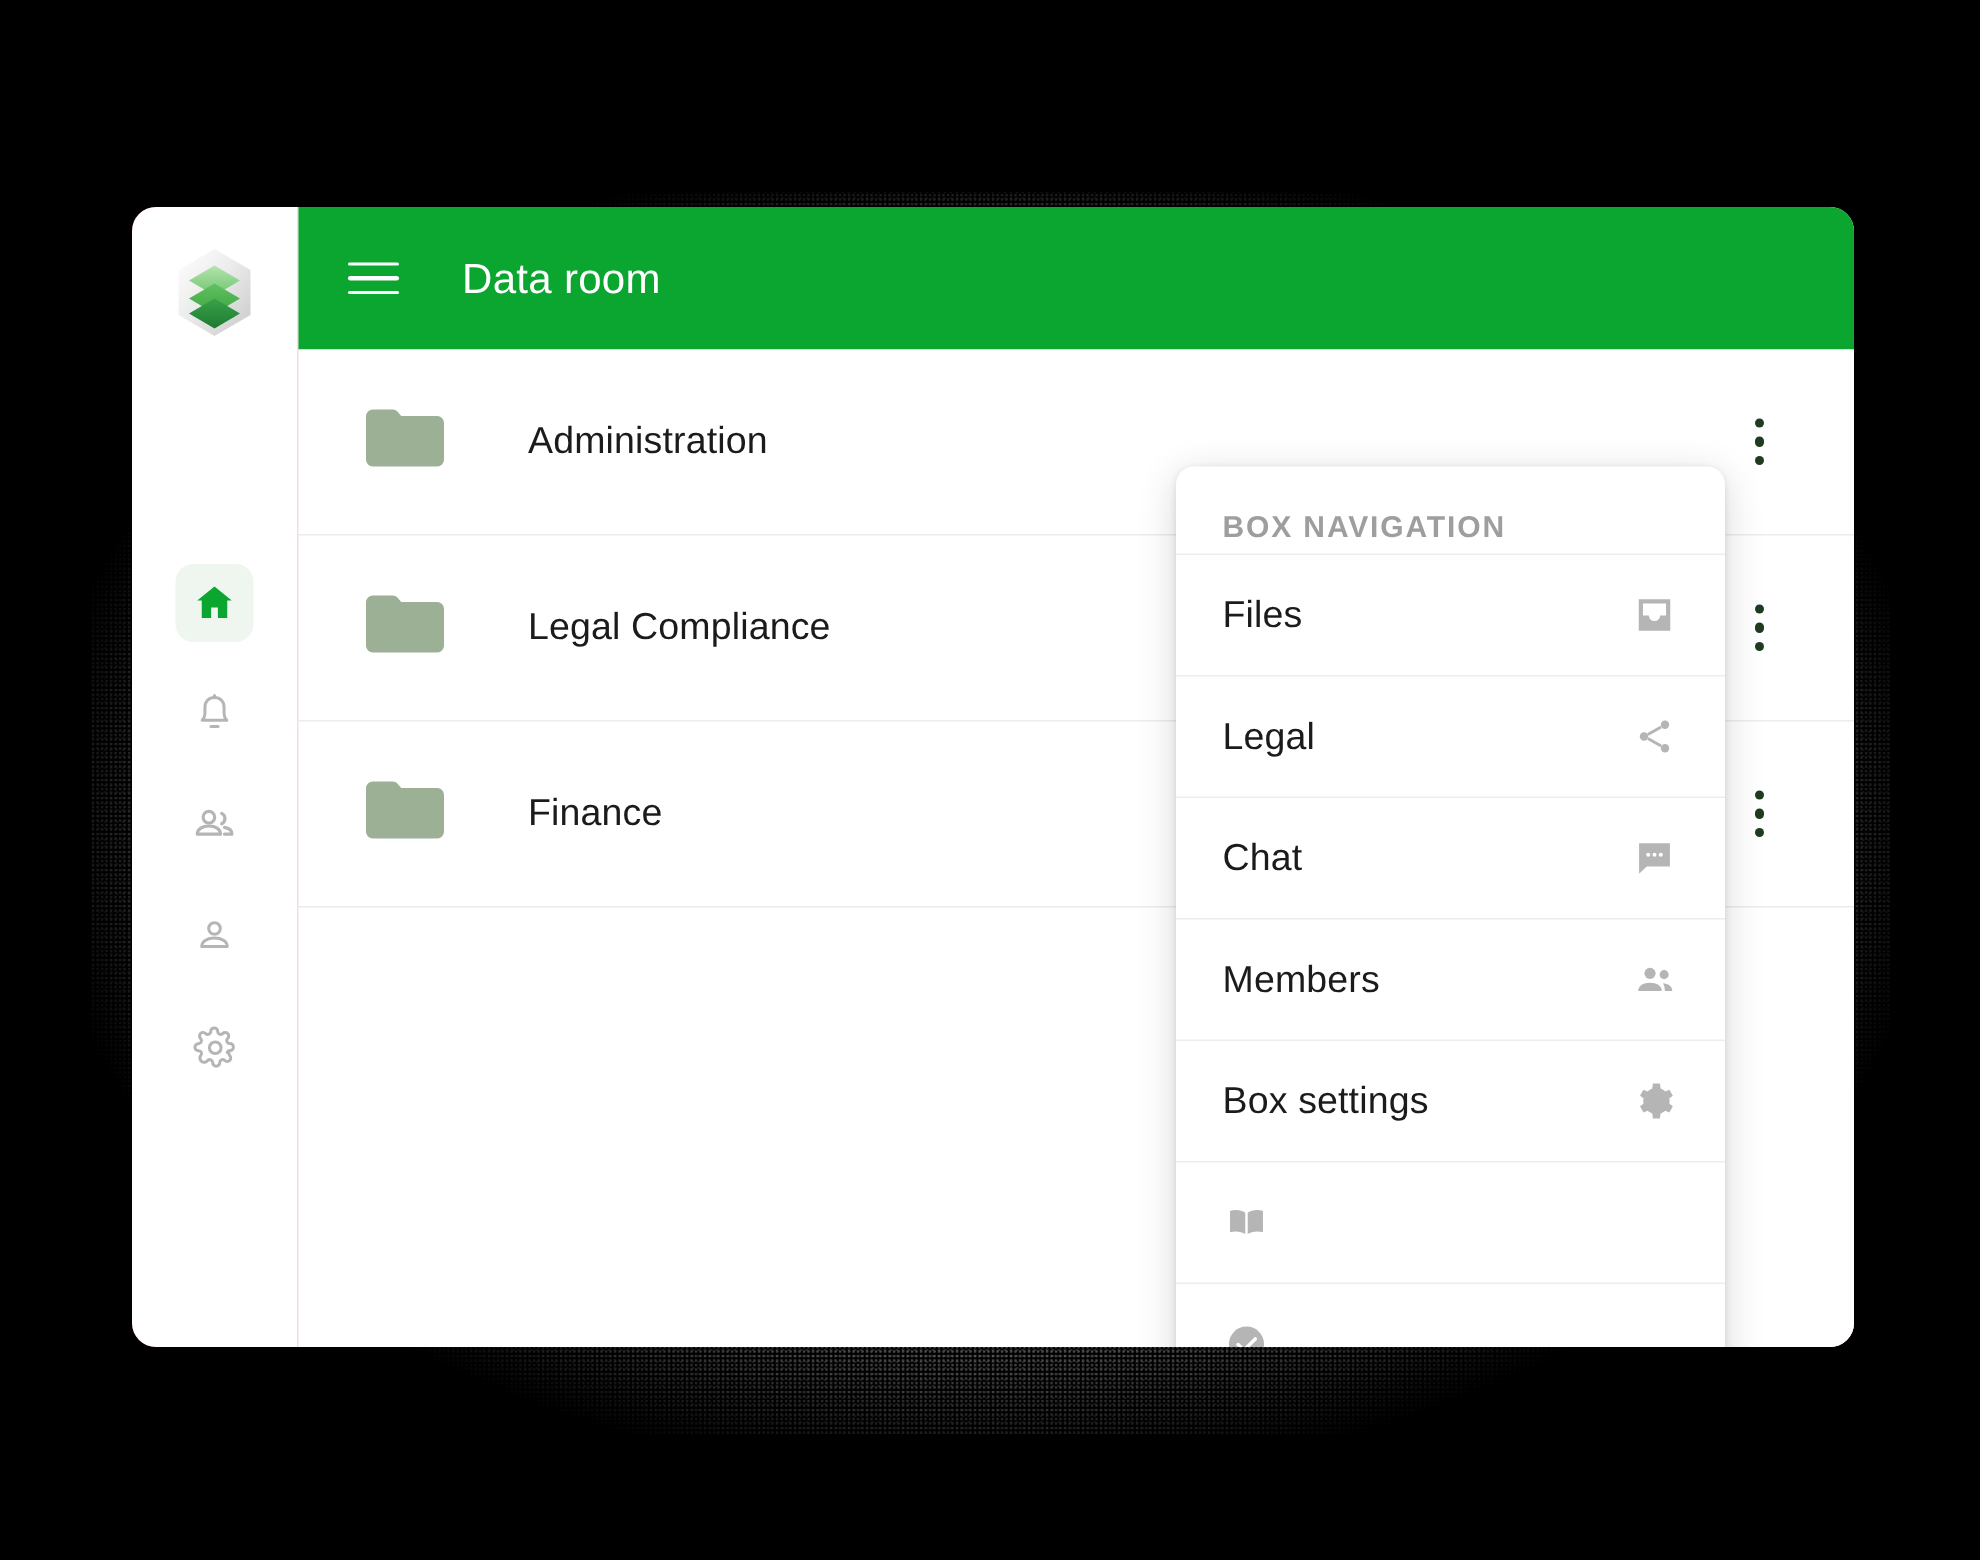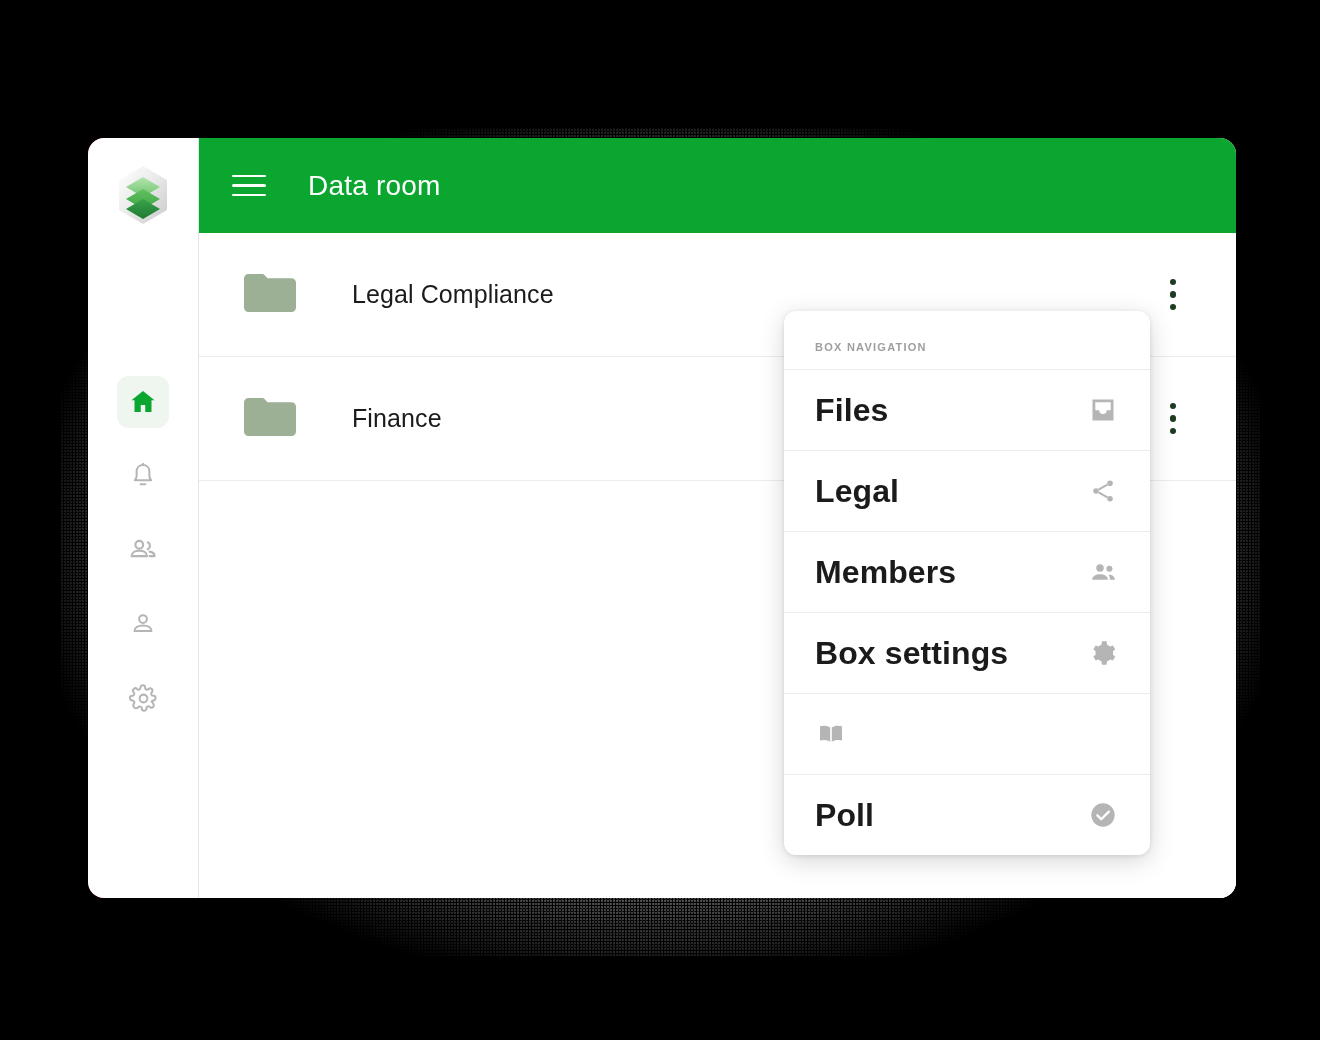--- a/index.html
+++ b/index.html
@@ -158,42 +158,41 @@
     left: 696px;
     top: 173px;
     width: 366px;
     background: #ffffff;
     border-radius: 12px;
     box-shadow: 0 6px 26px rgba(0,0,0,0.16), 0 1px 5px rgba(0,0,0,0.10);
     overflow: hidden;
     z-index: 40;
   }
   .box-nav-title {
-    font-size: 11px;
+    font-size: 20px;
     font-weight: 700;
     letter-spacing: 1.25px;
     color: #9e9e9e;
     padding: 30px 0 0 31px;
     height: 58px;
   }
   .nav-item {
     height: 81px;
     display: flex;
     align-items: center;
     padding: 0 31px;
     border-top: 1px solid #ededed;
     cursor: pointer;
   }
   .nav-item:first-of-type { border-top: none; }
   .nav-label {
     flex: 1;
-    font-size: 32px;
+    font-size: 25px;
     color: #1b1b1b;
     letter-spacing: 0.1px;
-    font-weight: bold;
   }
   .nav-icon { flex: 0 0 32px; height: 32px; display: flex; align-items: center; justify-content: center; }
   .nav-icon svg { display: block; }
 </style>
 </head>
 <body>
 
 <div id="root">
 
   <div class="window-shadow"></div>
@@ -288,20 +287,33 @@
         <div class="hamburger">
           <i></i>
             <i></i>
             <i></i>
         </div>
         <div class="topbar-title">Data room</div>
       </header>
 
       <div class="folder-list">
 
+        <div class="folder-row">
+          <span class="folder-icon">
+            <svg width="52" height="42" viewBox="0 0 52 42">
+              <path d="M0 6.5A4.5 4.5 0 0 1 4.5 2h13.3c1.2 0 2.3.5 3.1 1.4l2.6 2.9h24A4.5 4.5 0 0 1 52 10.8v24.7A4.5 4.5 0 0 1 47.5 40h-43A4.5 4.5 0 0 1 0 35.5z" fill="#9cb096"></path>
+            </svg>
+          </span>
+          <span class="folder-name">Administration</span>
+          <span class="row-menu">
+              <i></i>
+              <i></i>
+              <i></i>
+            </span>
+        </div>
 
         <div class="folder-row">
           <span class="folder-icon">
             <svg width="52" height="42" viewBox="0 0 52 42">
               <path d="M0 6.5A4.5 4.5 0 0 1 4.5 2h13.3c1.2 0 2.3.5 3.1 1.4l2.6 2.9h24A4.5 4.5 0 0 1 52 10.8v24.7A4.5 4.5 0 0 1 47.5 40h-43A4.5 4.5 0 0 1 0 35.5z" fill="#9cb096"></path>
             </svg>
           </span>
           <span class="folder-name">Legal Compliance</span>
           <span class="row-menu">
               <i></i>
@@ -347,20 +359,31 @@
         <span class="nav-icon">
           <svg width="28" height="28" viewBox="0 0 24 24" fill="none" stroke="#b5b5b5" stroke-width="1.7">
             <circle cx="18" cy="5.3" r="2.4" fill="#b5b5b5" stroke="none"></circle>
             <circle cx="18" cy="18.7" r="2.4" fill="#b5b5b5" stroke="none"></circle>
             <circle cx="6" cy="12" r="2.4" fill="#b5b5b5" stroke="none"></circle>
             <path d="M8.2 10.9 15.8 6.6M8.2 13.1l7.6 4.3"></path>
           </svg>
         </span>
       </div>
 
+      <div class="nav-item">
+        <span class="nav-label">Chat</span>
+        <span class="nav-icon">
+          <svg width="28" height="28" viewBox="0 0 24 24">
+            <path d="M3.2 3.6h17.6v13.2H7.6L3.2 21z" fill="#b5b5b5"></path>
+            <circle cx="8.4" cy="10.1" r="1.15" fill="#ffffff"></circle>
+            <circle cx="12" cy="10.1" r="1.15" fill="#ffffff"></circle>
+            <circle cx="15.6" cy="10.1" r="1.15" fill="#ffffff"></circle>
+          </svg>
+        </span>
+      </div>
 
       <div class="nav-item">
         <span class="nav-label">Members</span>
         <span class="nav-icon">
           <svg width="29" height="29" viewBox="0 0 24 24" fill="#b5b5b5">
             <circle cx="9.1" cy="8.2" r="3.1"></circle>
             <path d="M2.6 17.9c0-2.9 2.9-4.5 6.5-4.5s6.5 1.6 6.5 4.5z"></path>
             <circle cx="16.9" cy="8.9" r="2.5"></circle>
             <path d="M16.3 13.6c2.8.2 5.1 1.5 5.1 4.3h-4.1c0-1.7-.4-3.1-1-4.3z"></path>
           </svg>
@@ -380,21 +403,20 @@
       <div class="nav-item">
         <span class="nav-icon">
           <svg width="28" height="28" viewBox="0 0 24 24" fill="#b5b5b5">
             <path d="M11.3 6.4C9.9 5.4 8 4.9 5.9 4.9c-1.2 0-2.3.2-3.3.5v12.2c1-.3 2.1-.5 3.3-.5 2.1 0 4 .5 5.4 1.5z"></path>
             <path d="M12.7 6.4c1.4-1 3.3-1.5 5.4-1.5 1.2 0 2.3.2 3.3.5v12.2c-1-.3-2.1-.5-3.3-.5-2.1 0-4 .5-5.4 1.5z"></path>
           </svg>
         </span>
       </div>
 
       <div class="nav-item">
-        <span class="nav-label">Poll</span>
         <span class="nav-icon">
           <svg width="28" height="28" viewBox="0 0 24 24">
             <circle cx="12" cy="12" r="10" fill="#b5b5b5"></circle>
             <path d="M7.2 12.3 10.5 15.6 17 9.1" fill="none" stroke="#ffffff" stroke-width="2" stroke-linecap="round" stroke-linejoin="round"></path>
           </svg>
         </span>
       </div>
 
     </div>
 

